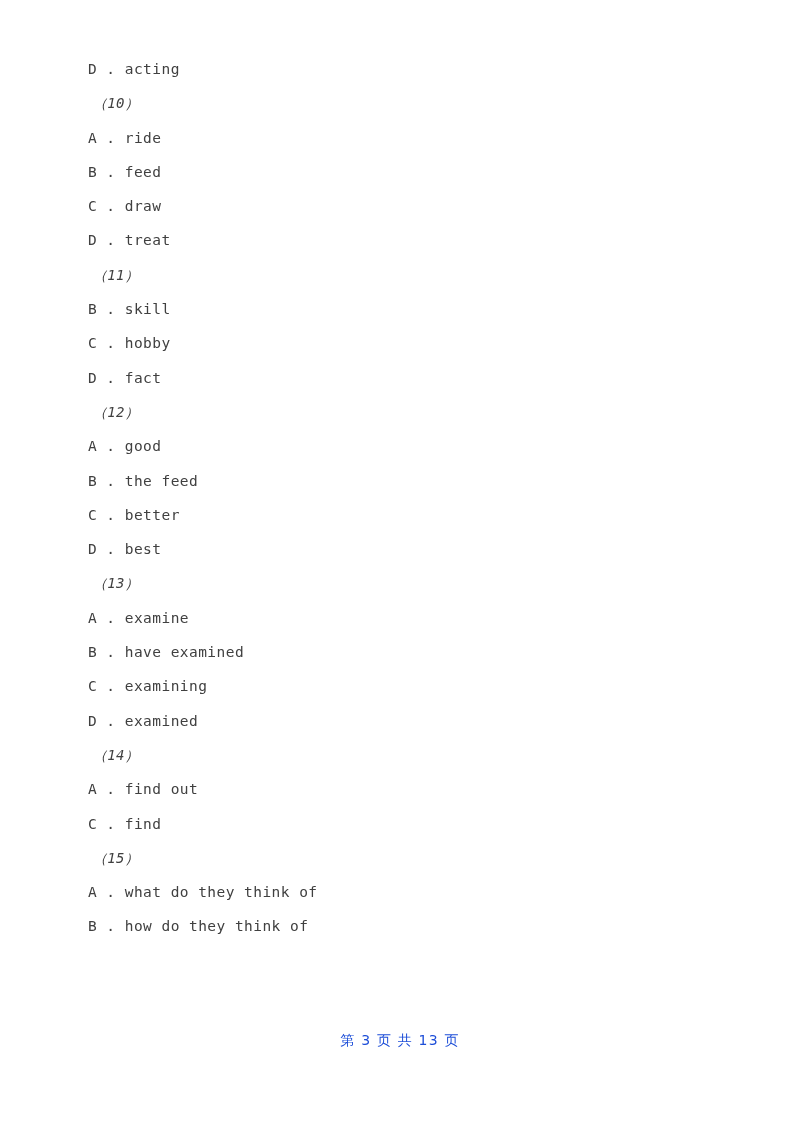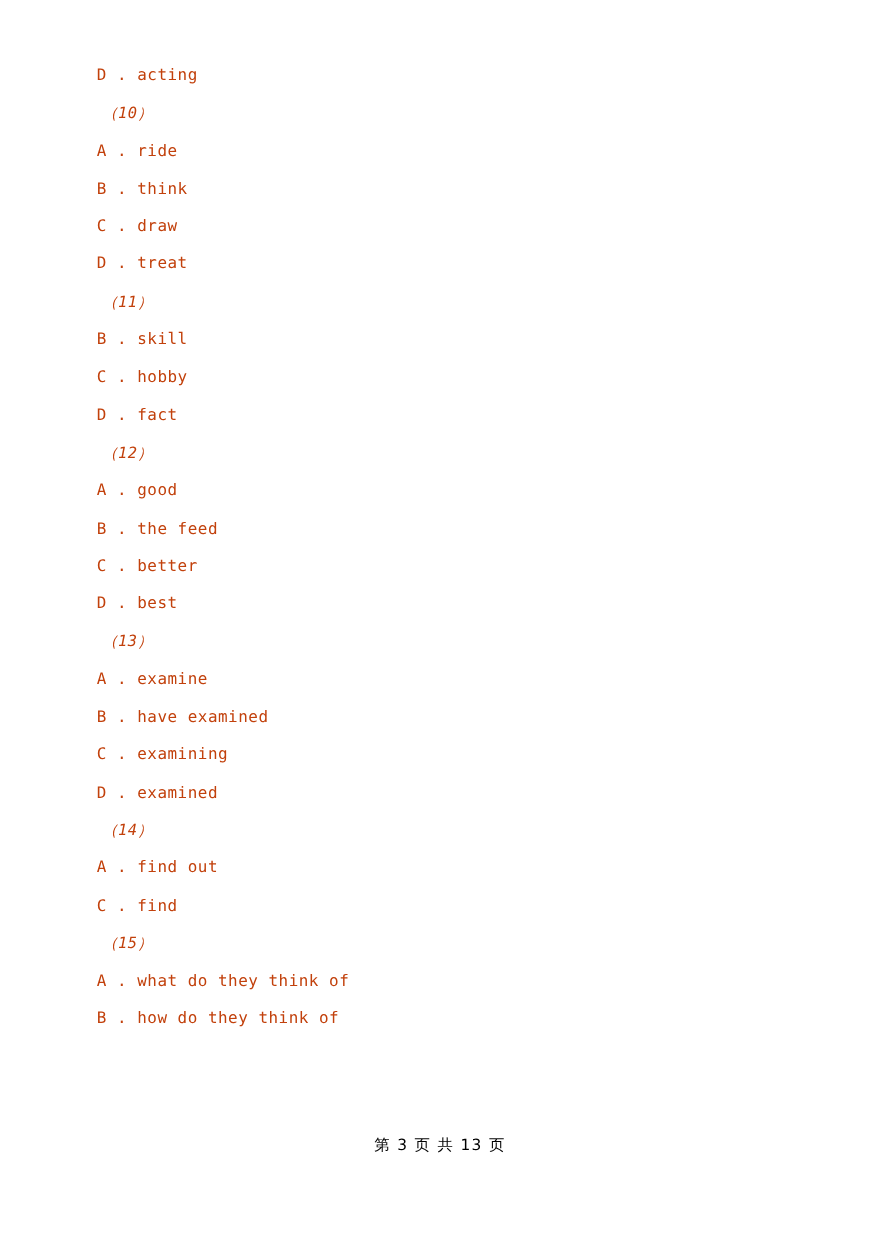--- a/index.html
+++ b/index.html
@@ -27,21 +27,21 @@
     width: 660px;
   }
 
   
   .line {
     height: 34.3px;
     line-height: 34.3px;
     white-space: pre;
     font-size: 14.5px;
     letter-spacing: 0.45px;
-    color: #c2410c;
+    color: #404040;
   }
 
   
   .line.qnum {
     padding-left: 5px;
     font-size: 14px;
     letter-spacing: 0.3px;
     font-style: italic;
   }
 
@@ -57,36 +57,36 @@
   }
 
   .footer {
     position: absolute;
     left: 0;
     top: 1032px;
     width: 800px;
     text-align: center;
     font-size: 14px;
     letter-spacing: 1.2px;
-    color: #000000;
+    color: #1d4ed8;
     white-space: pre;
     font-family: "DejaVu Sans", "Liberation Sans", sans-serif;
   }
 </style>
 </head>
 <body>
 
 <div class="page">
 
   <div class="content">
 
   <div class="line option"><span class="opt-letter">D</span><span class="opt-sep"> . </span><span class="opt-text">acting</span></div>
       <div class="line qnum">（10）</div>
       <div class="line option"><span class="opt-letter">A</span><span class="opt-sep"> . </span><span class="opt-text">ride</span></div>
-      <div class="line option"><span class="opt-letter">B</span><span class="opt-sep"> . </span><span class="opt-text">think</span></div>
+      <div class="line option"><span class="opt-letter">B</span><span class="opt-sep"> . </span><span class="opt-text">feed</span></div>
       <div class="line option"><span class="opt-letter">C</span><span class="opt-sep"> . </span><span class="opt-text">draw</span></div>
       <div class="line option"><span class="opt-letter">D</span><span class="opt-sep"> . </span><span class="opt-text">treat</span></div>
       <div class="line qnum">（11）</div>
       <div class="line option"><span class="opt-letter">B</span><span class="opt-sep"> . </span><span class="opt-text">skill</span></div>
       <div class="line option"><span class="opt-letter">C</span><span class="opt-sep"> . </span><span class="opt-text">hobby</span></div>
       <div class="line option"><span class="opt-letter">D</span><span class="opt-sep"> . </span><span class="opt-text">fact</span></div>
       <div class="line qnum">（12）</div>
       <div class="line option"><span class="opt-letter">A</span><span class="opt-sep"> . </span><span class="opt-text">good</span></div>
       <div class="line option"><span class="opt-letter">B</span><span class="opt-sep"> . </span><span class="opt-text">the feed</span></div>
       <div class="line option"><span class="opt-letter">C</span><span class="opt-sep"> . </span><span class="opt-text">better</span></div>

